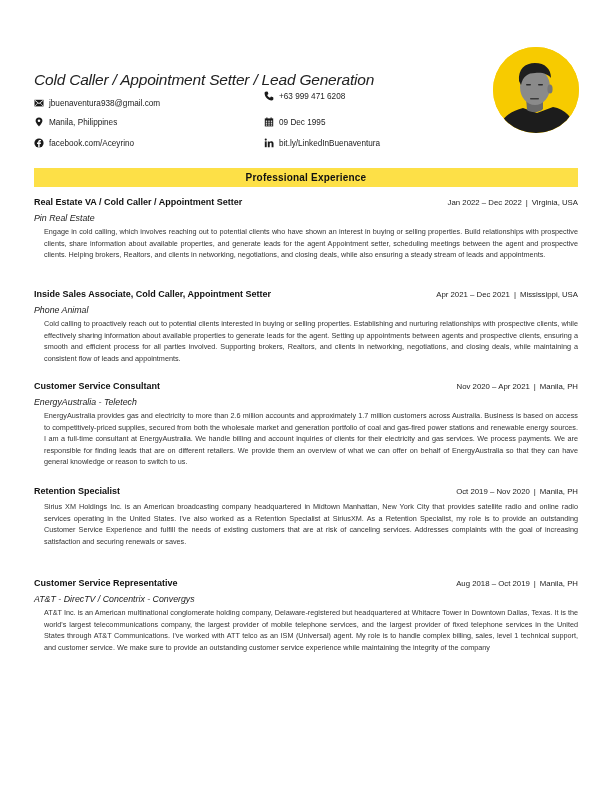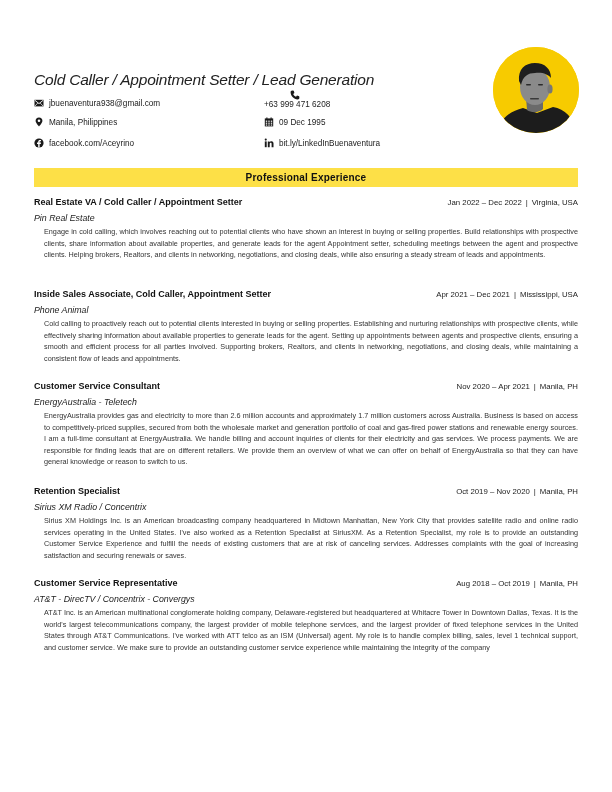--- a/index.html
+++ b/index.html
@@ -95,21 +95,21 @@
   <div class="contact" style="left:34px; top:137px;">
     <span class="ic">
       <svg viewBox="0 0 10 10">
           <circle cx="5" cy="5" r="4.6" fill="#1a1a1a"></circle>
           <path d="M5.6 9.6 V6 H6.8 L7 4.6 H5.6 V3.8 C5.6 3.4 5.8 3.2 6.2 3.2 H7 V2 C6.8 2 6.4 1.9 5.9 1.9 C4.9 1.9 4.2 2.5 4.2 3.6 V4.6 H3 V6 H4.2 V9.6 Z" fill="#fff"></path>
         </svg>
     </span>
     <span>facebook.com/Aceyrino</span>
   </div>
 
-  <div class="contact" style="left:264px; top:90px;flex-direction:column;">
+  <div class="contact" style="left:264px; top:90px;">
     <span class="ic">
       <svg viewBox="0 0 10 10">
           <path d="M2.2 0.6 L3.8 0.8 L4.4 3 L3.2 4 C3.8 5.3 4.7 6.2 6 6.8 L7 5.6 L9.2 6.2 L9.4 7.8 C9.4 8.8 8.6 9.5 7.6 9.4 C3.8 9 1 6.2 0.6 2.4 C0.5 1.4 1.2 0.6 2.2 0.6 Z" fill="#1a1a1a"></path>
         </svg>
     </span>
     <span>+63 999 471 6208</span>
   </div>
 
   <div class="contact" style="left:264px; top:116px;">
     <span class="ic">
@@ -192,21 +192,20 @@
     </div>
     <div class="job-company">EnergyAustralia - Teletech</div>
     <div class="job-desc">EnergyAustralia provides gas and electricity to more than 2.6 million accounts and approximately 1.7 million customers across Australia. Business is based on access to competitively-priced supplies, secured from both the wholesale market and generation portfolio of coal and gas-fired power stations and renewable energy sources. I am a full-time consultant at EnergyAustralia. We handle billing and account inquiries of clients for their electricity and gas services. We process payments. We are responsible for finding leads that are on different retailers. We provide them an overview of what we can offer on behalf of EnergyAustralia so that they can have general knowledge or reason to switch to us.</div>
   </div>
 
   <div class="job" style="top:486px;">
     <div class="job-head">
       <span class="job-title">Retention Specialist</span>
       <span class="job-meta"><span>Oct 2019 – Nov 2020</span><span class="sep">|</span><span>Manila, PH</span></span>
     </div>
-    <div class="job-company">Sirius XM Radio / Concentrix</div>
     <div class="job-desc">Sirius XM Holdings Inc. is an American broadcasting company headquartered in Midtown Manhattan, New York City that provides satellite radio and online radio services operating in the United States. I've also worked as a Retention Specialist at SiriusXM. As a Retention Specialist, my role is to provide an outstanding Customer Service Experience and fulfill the needs of existing customers that are at risk of canceling services. Addresses complaints with the goal of increasing satisfaction and securing renewals or saves.</div>
   </div>
 
   <div class="job" style="top:578px;">
     <div class="job-head">
       <span class="job-title">Customer Service Representative</span>
       <span class="job-meta"><span>Aug 2018 – Oct 2019</span><span class="sep">|</span><span>Manila, PH</span></span>
     </div>
     <div class="job-company">AT&amp;T - DirecTV / Concentrix - Convergys</div>
     <div class="job-desc">AT&amp;T Inc. is an American multinational conglomerate holding company, Delaware-registered but headquartered at Whitacre Tower in Downtown Dallas, Texas. It is the world's largest telecommunications company, the largest provider of mobile telephone services, and the largest provider of fixed telephone services in the United States through AT&amp;T Communications. I've worked with ATT telco as an ISM (Universal) agent. My role is to handle complex billing, sales, level 1 technical support, and customer service. We make sure to provide an outstanding customer service experience while maintaining the integrity of the company</div>

